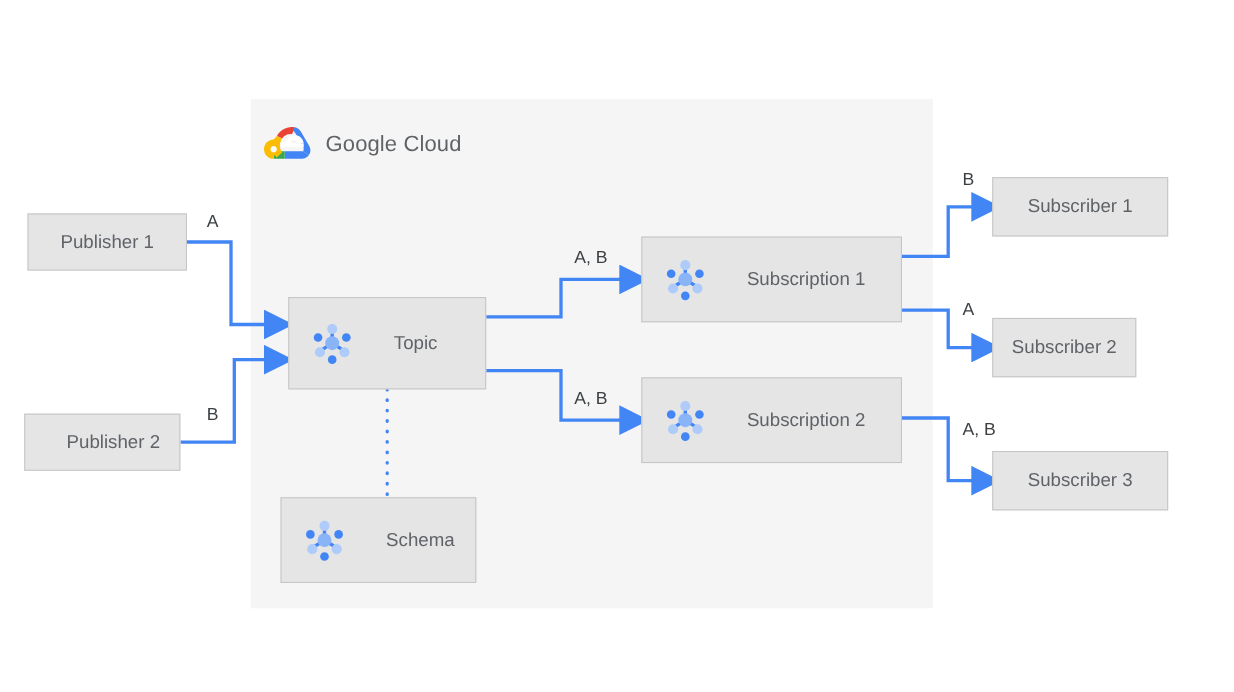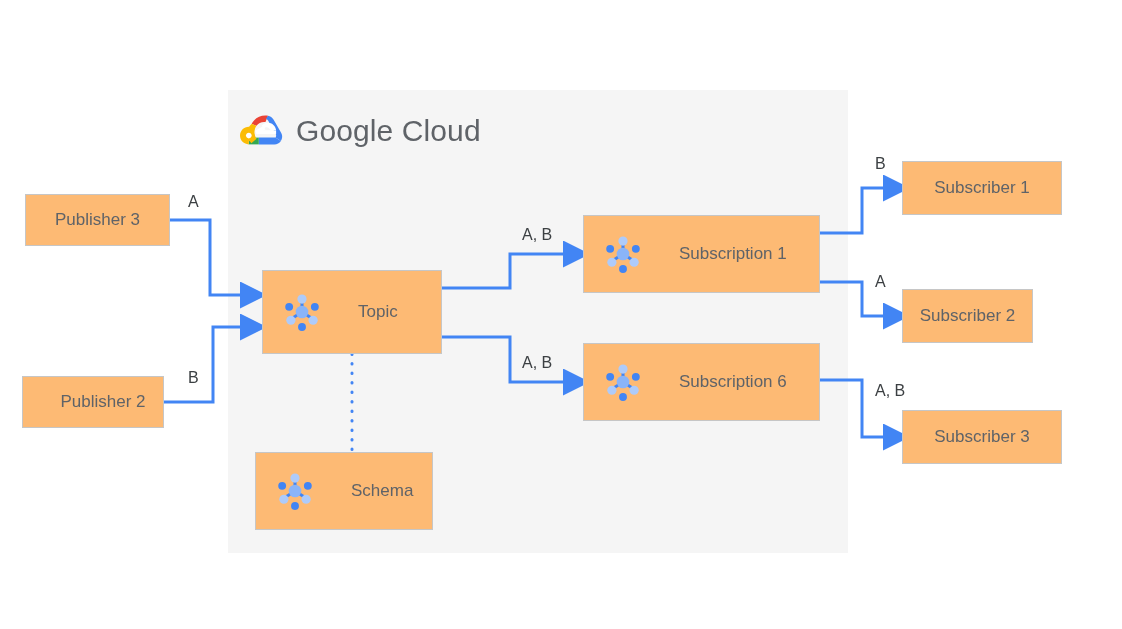--- a/index.html
+++ b/index.html
@@ -29,32 +29,32 @@
     display: flex;
     align-items: center;
     gap: 12px;
   }
   .brand-logo {
     width: 44px;
     height: 44px;
     display: block;
   }
   .brand-text {
-    font-size: 30px;
+    font-size: 20px;
     letter-spacing: 0.1px;
     color: #5f6368;
     white-space: nowrap;
   }
   .brand-text .b1 { font-weight: 400; color: #5f6368; }
   .brand-text .b2 { font-weight: 400; color: #5f6368; }
   
   .node {
     position: absolute;
     box-sizing: border-box;
-    background: #fdba74;
+    background: #e5e5e5;
     border: 1px solid #c6c6c6;
     display: flex;
     align-items: center;
     justify-content: center;
   }
   .node.with-icon {
     justify-content: flex-start;
     padding-left: 16px;
     gap: 33px;
   }
@@ -137,21 +137,21 @@
 
       <path d="M820 282 L862 282 L862 316 L886 316" marker-end="url(#arrow)"></path>
 
       <path d="M820 380 L862 380 L862 437 L886 437" marker-end="url(#arrow)"></path>
     </g>
 
     <path d="M352 354 L352 451" fill="none" stroke="#4285f4" stroke-width="3" stroke-linecap="round" stroke-dasharray="0.5 9"></path>
   </svg>
 
   <div class="node" style="left:25px; top:194px; width:145px; height:52px;">
-    <span class="node-label">Publisher 3</span>
+    <span class="node-label">Publisher 1</span>
   </div>
 
   <div class="node" style="left:22px; top:376px; width:142px; height:52px;padding-left:20px;">
     <span class="node-label">Publisher 2</span>
   </div>
 
   <div class="node with-icon" style="left:255px; top:452px; width:178px; height:78px;">
     <svg class="node-icon" viewBox="0 0 48 48">
       <g stroke="#4285f4" stroke-width="3.2" stroke-linecap="round">
         <line x1="24" y1="24" x2="24" y2="12"></line>
@@ -213,21 +213,21 @@
         <line x1="24" y1="24" x2="35" y2="31"></line>
       </g>
       <circle cx="24" cy="24" r="6.6" fill="#8ab4f8"></circle>
       <circle cx="24" cy="10.5" r="4.8" fill="#aecbfa"></circle>
       <circle cx="10.6" cy="18.6" r="4.1" fill="#4285f4"></circle>
       <circle cx="37.4" cy="18.6" r="4.1" fill="#4285f4"></circle>
       <circle cx="12.4" cy="32.6" r="4.8" fill="#aecbfa"></circle>
       <circle cx="35.6" cy="32.6" r="4.8" fill="#aecbfa"></circle>
       <circle cx="24" cy="39.6" r="4.1" fill="#4285f4"></circle>
     </svg>
-    <span class="node-label">Subscription 6</span>
+    <span class="node-label">Subscription 2</span>
   </div>
 
   <div class="node" style="left:902px; top:161px; width:160px; height:54px;">
     <span class="node-label">Subscriber 1</span>
   </div>
 
   <div class="node" style="left:902px; top:289px; width:131px; height:54px;">
     <span class="node-label">Subscriber 2</span>
   </div>
 

